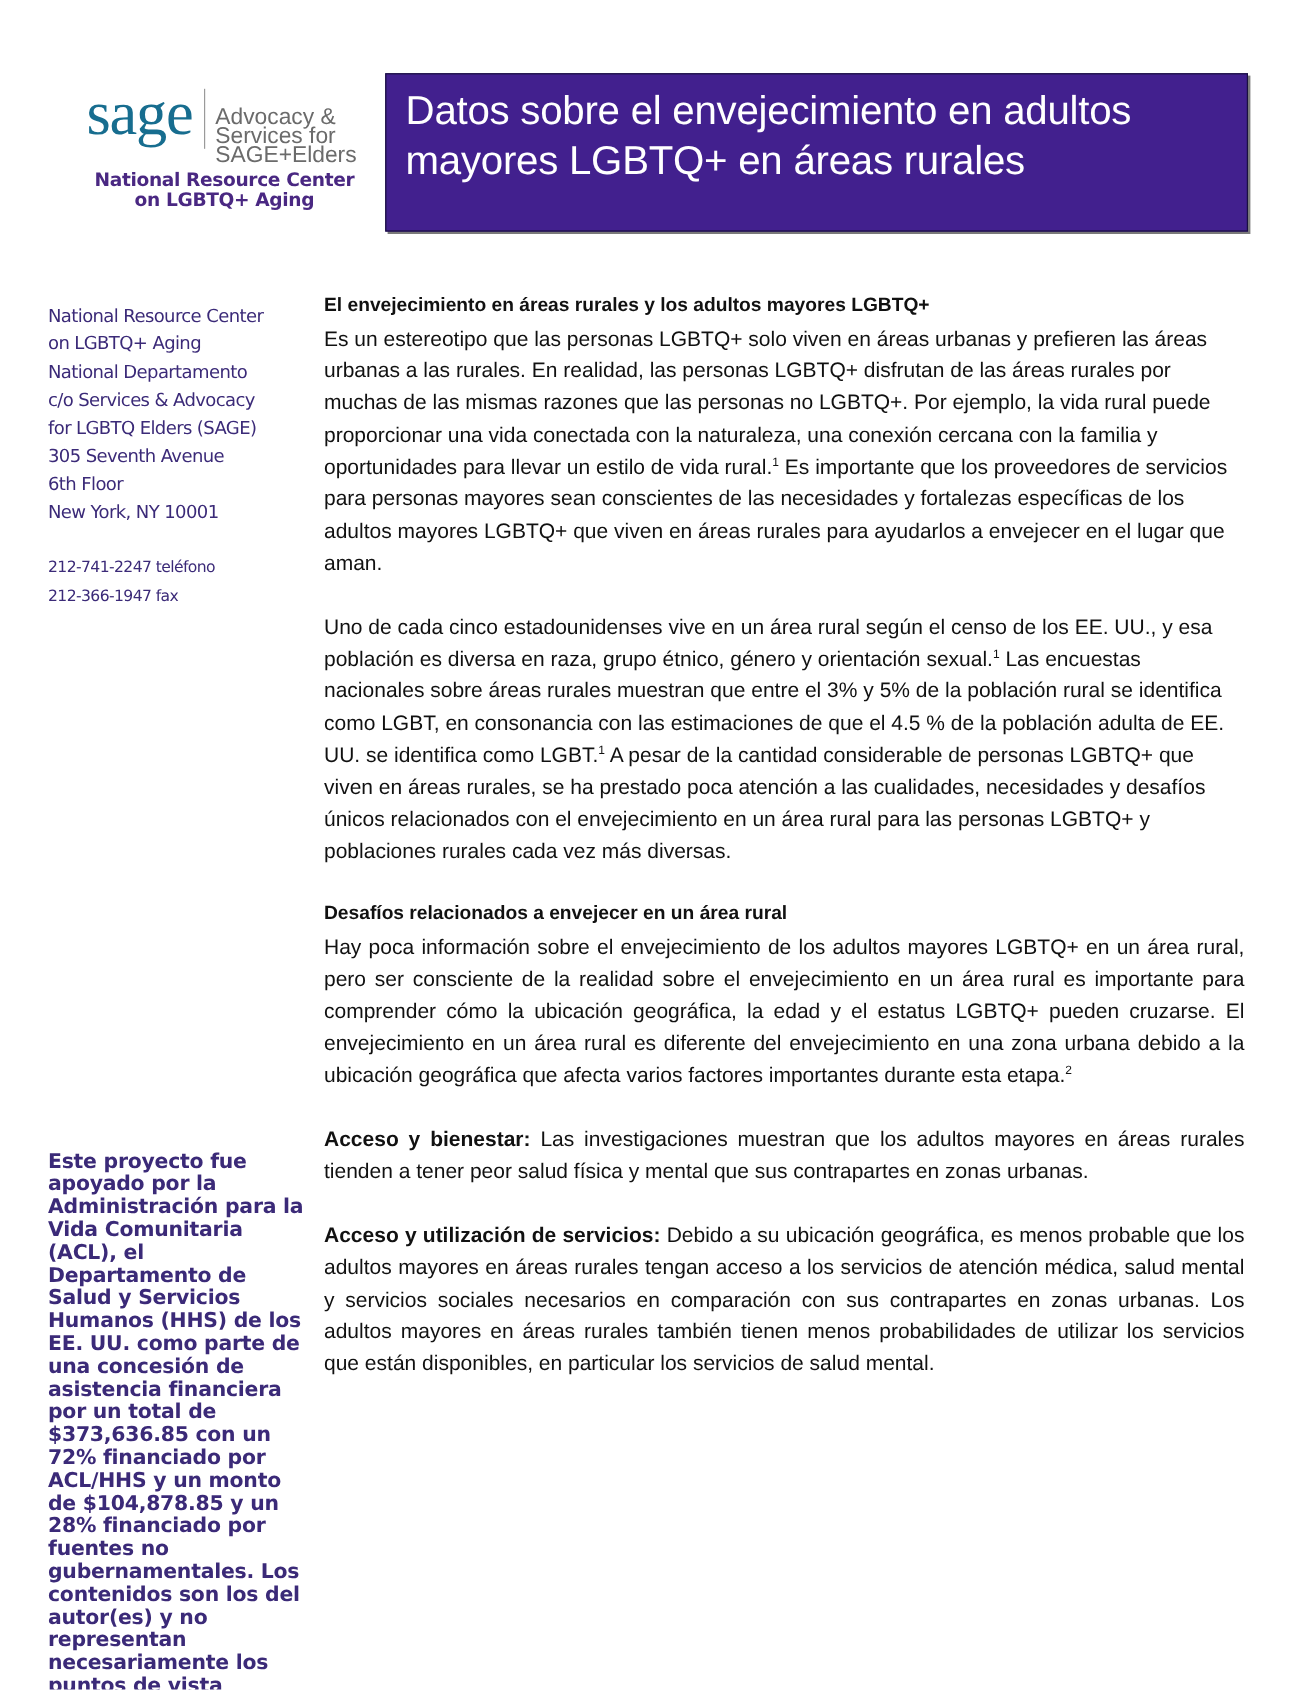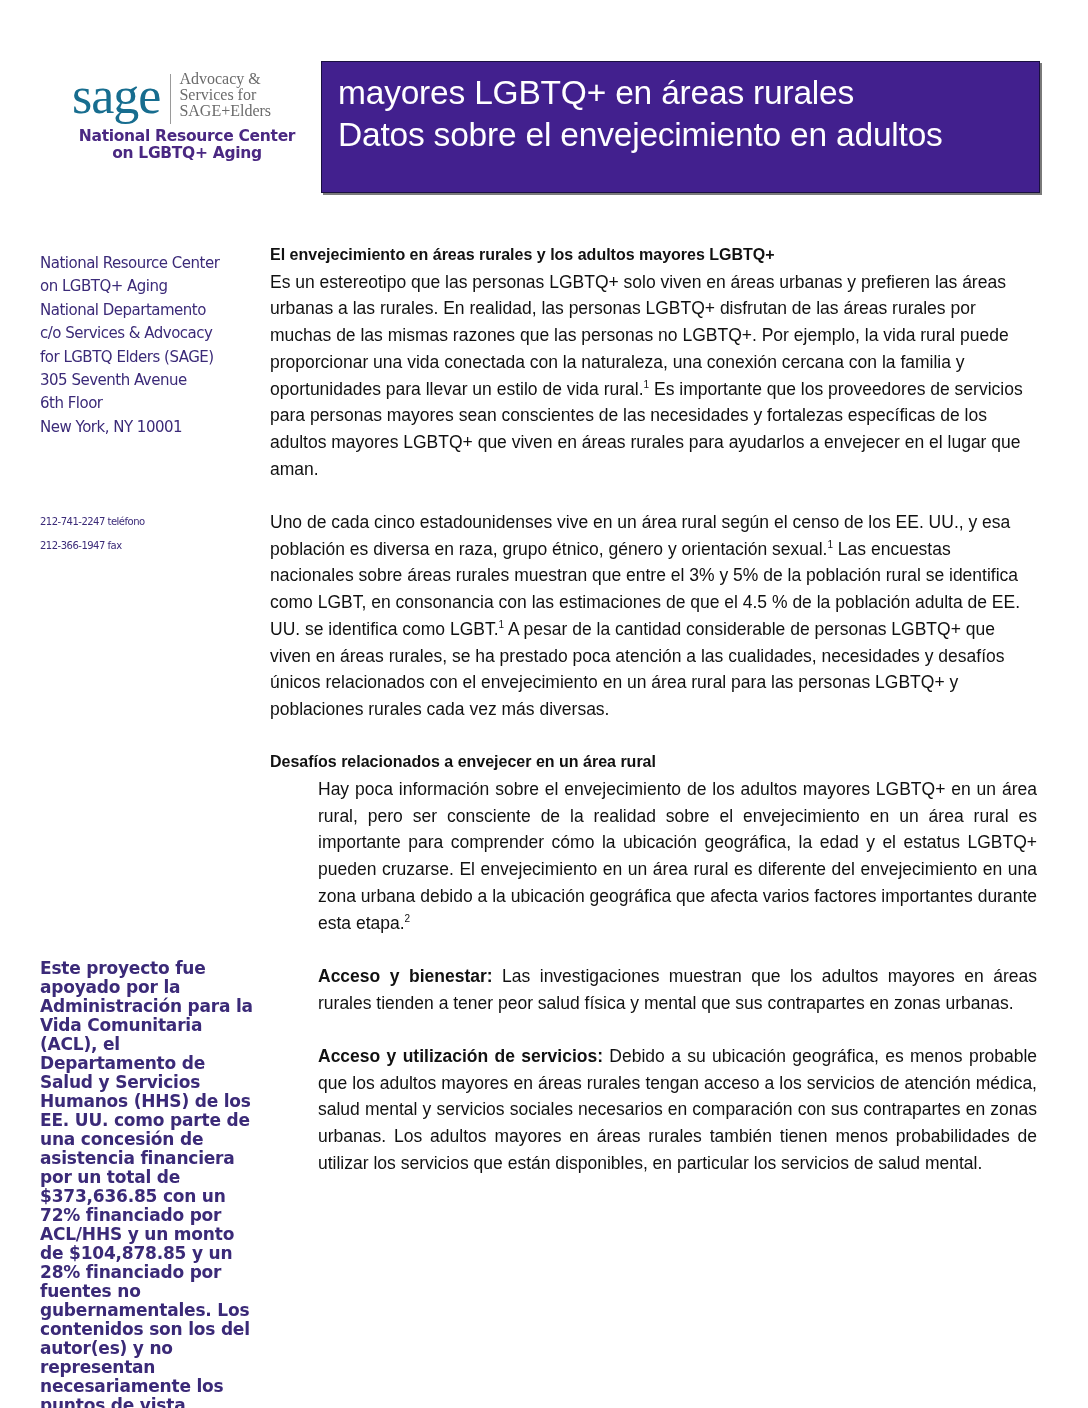--- a/index.html
+++ b/index.html
@@ -3,41 +3,41 @@
 <meta charset="utf-8">
 <style>
   html, body { margin: 0; padding: 0; background: #ffffff; }
   body { width: 1088px; height: 1408px; position: relative; overflow: hidden; font-family: "Liberation Sans", sans-serif; }
 
   
   .logo { position: absolute; left: 72px; top: 70px; width: 235px; height: 100px; }
   .logo-top { display: flex; align-items: flex-start; }
   .logo-sage { font-family: "Liberation Serif", serif; font-size: 52px; color: #176d8f; letter-spacing: -1px; line-height: 44px; margin-top: 4px; }
   .logo-divider { width: 1px; height: 50px; background: #9a9a9a; margin: 4px 8px 0 10px; }
-  .logo-tagline { font-family: Liberation Serif, serif; font-size: 16px; color: #6b6b6b; line-height: 16px; margin-top: 1px; }
+  .logo-tagline { font-family: Liberation Sans, sans-serif; font-size: 19px; color: #6b6b6b; line-height: 16px; margin-top: 20px; }
   .logo-tagline div { white-space: nowrap; }
   .logo-nrc { font-family: "DejaVu Sans", sans-serif; font-weight: bold; color: #4a2882; font-size: 15.5px; line-height: 17px; text-align: center; margin-top: 4px; width: 230px; letter-spacing: -0.3px; }
 
   
   .banner { position: absolute; left: 321px; top: 61px; width: 719px; height: 132px; background: #42208e; border: 1px solid #1a1040; box-shadow: 2px 2px 0 #7a7a7a; box-sizing: border-box; }
   .banner-title { color: #ffffff; font-family: "Liberation Sans", sans-serif; font-size: 33.5px; line-height: 42px; padding: 10px 0 0 16px; letter-spacing: -0.2px; }
 
   
   .sidebar { position: absolute; left: 40px; top: 252px; width: 220px; color: #3b2a78; }
   .sidebar .addr { font-family: "DejaVu Sans", sans-serif; font-size: 15px; line-height: 23.4px; letter-spacing: -0.5px; }
   .sidebar .gap { height: 23px; }
-  .sidebar .contact { font-family: "DejaVu Sans", sans-serif; font-size: 10px; line-height: 23.4px; letter-spacing: -0.5px; margin-top: 48px; }
+  .sidebar .contact { font-family: "DejaVu Sans", sans-serif; font-size: 13px; line-height: 23.4px; letter-spacing: -0.5px; }
   .disclaimer { position: absolute; left: 40px; top: 959px; width: 215px; color: #3b2a78; font-family: "DejaVu Sans", sans-serif; font-weight: bold; font-size: 17px; line-height: 19px; letter-spacing: -0.2px; }
 
   
   .main { position: absolute; left: 270px; top: 242px; width: 767px; color: #111111; font-family: "Liberation Sans", sans-serif; font-size: 17.5px; line-height: 26.7px; }
   .main h2 { font-size: 16px; font-weight: bold; margin: 0; line-height: 26.7px; }
   .main p { margin: 0; }
   .main .spacer { height: 26.7px; }
-  .main .justify { text-align: justify; margin-left: 48px; }
+  .main .justify { text-align: justify; }
   .main sup { font-size: 10px; line-height: 0; vertical-align: super; }
   .main b { font-weight: bold; }
 </style>
 </head>
 <body>
 
 <div class="logo">
   <div class="logo-top">
     <span class="logo-sage">sage</span>
     <span class="logo-divider"></span>
@@ -48,22 +48,22 @@
     </div>
   </div>
   <div class="logo-nrc">
     <div>National Resource Center</div>
     <div>on LGBTQ+ Aging</div>
   </div>
 </div>
 
 <div class="banner">
   <div class="banner-title">
+    <div>Datos sobre el envejecimiento en adultos</div>
     <div>mayores LGBTQ+ en áreas rurales</div>
-    <div>Datos sobre el envejecimiento en adultos</div>
   </div>
 </div>
 
 <div class="sidebar">
   <div class="addr">
     <div>National Resource Center</div>
     <div>on LGBTQ+ Aging</div>
     <div>National Departamento</div>
     <div>c/o Services &amp; Advocacy</div>
     <div>for LGBTQ Elders (SAGE)</div>

